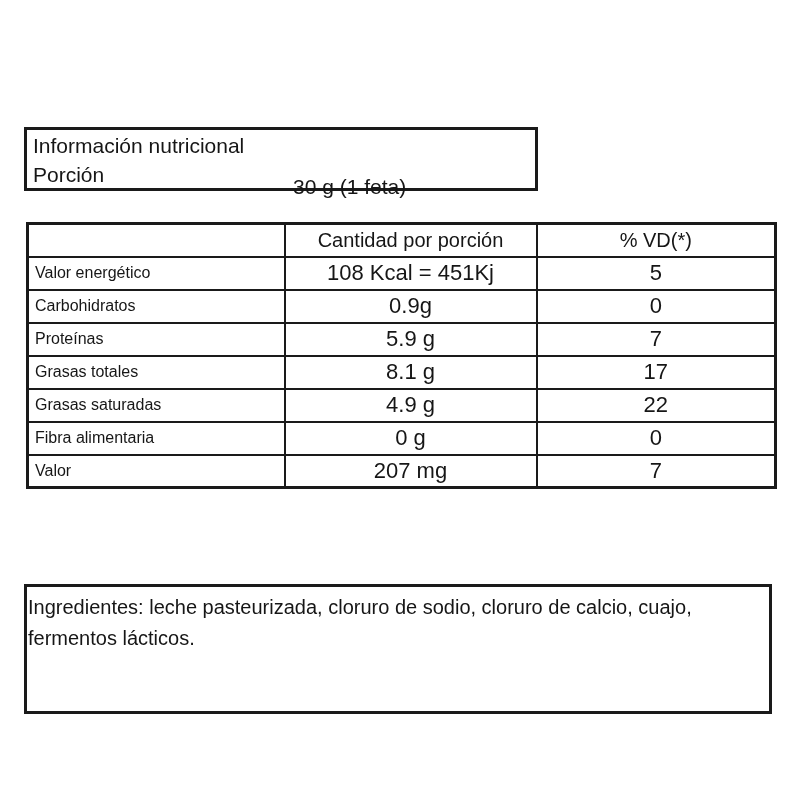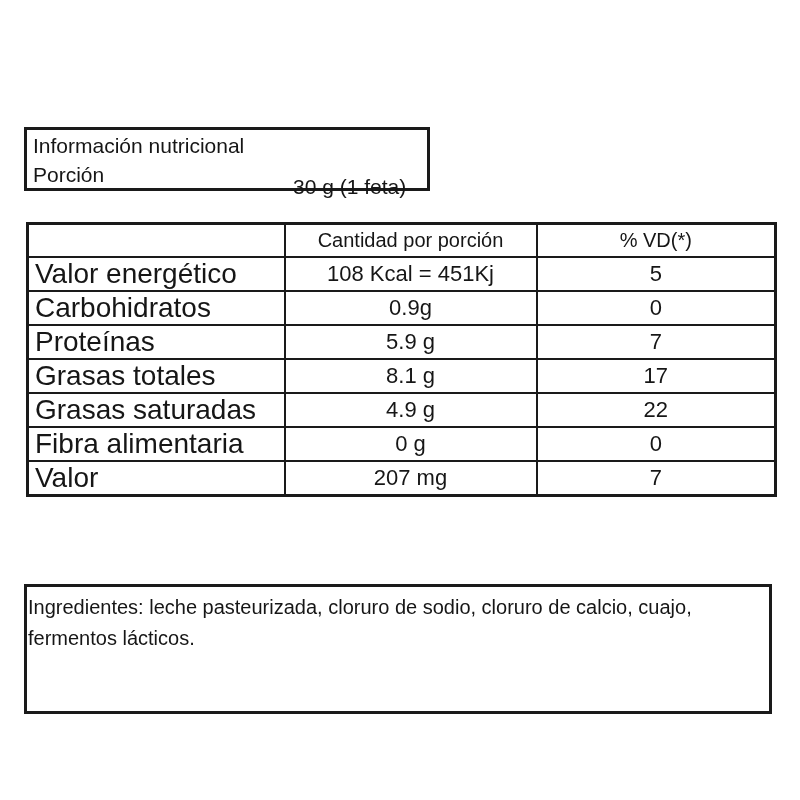--- a/index.html
+++ b/index.html
@@ -17,21 +17,21 @@
     overflow: hidden;
   }
   .box {
     position: absolute;
     background: #ffffff;
     border: 3px solid #1a1a1a;
   }
   
   .header-box {
     left: 24px; top: 127px;
-    width: 406px; height: 64px;
+    width: 514px; height: 64px;
     padding: 1px 16px 0 6px;
   }
   .header-title {
     font-size: 21px;
     line-height: 29px;
     white-space: nowrap;
   }
   .portion-row {
     position: relative;
     font-size: 21px;
@@ -59,21 +59,21 @@
     border: 2px solid #1a1a1a;
     height: 33px;
     font-weight: normal;
     vertical-align: middle;
     overflow: hidden;
     white-space: nowrap;
   }
   th.cell-label, td.cell-label {
     text-align: left;
     padding-left: 6px;
-    font-size: 28px;
+    font-size: 16px;
   }
   th.cell-center {
     font-size: 20px;
   }
   td.cell-amount, td.cell-vd {
     text-align: center;
     font-family: Liberation Sans, sans-serif;
     font-size: 22px;
   }
   

